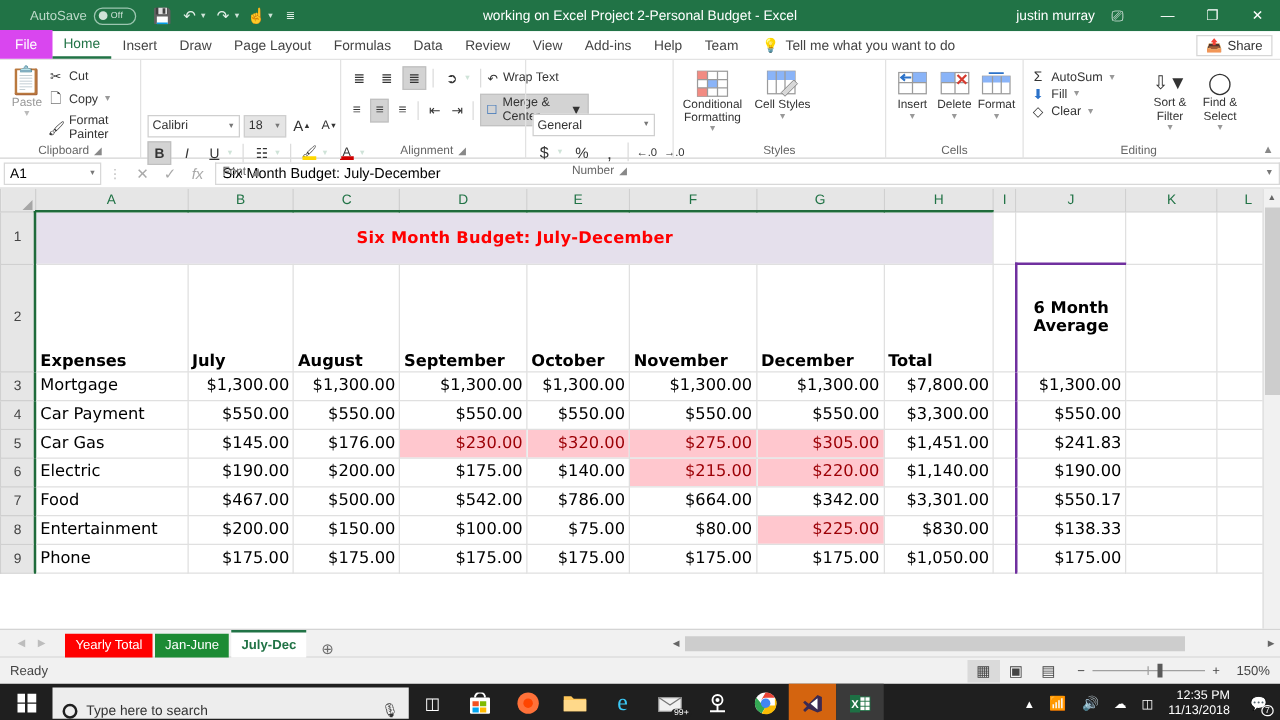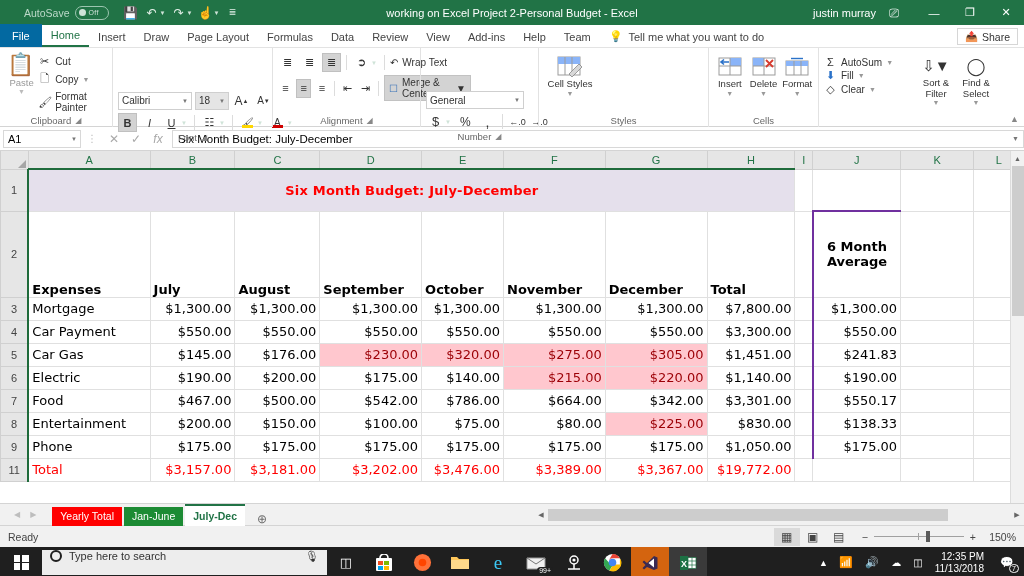--- a/index.html
+++ b/index.html
@@ -42,21 +42,21 @@
     margin-right: 14px; font-size: 12px;
   }
   .wbtn { width: 36px; height: 25px; display: flex; align-items: center; justify-content: center; font-size: 11px; }
 
   
   .tabstrip {
     height: 23px; background: #fff; display: flex; align-items: flex-end;
     font-size: 11px; color: #444; position: relative; border-bottom: 1px solid #e3e3e3;
   }
   .rtab { padding: 2px 9px 4px 9px; cursor: default; white-space: nowrap; }
-  .rtab.file { background: #0369a1; color: #fff; height: 23px; display:flex;align-items:center; padding: 0 12px;}
+  .rtab.file { background: #d946ef; color: #fff; height: 23px; display:flex;align-items:center; padding: 0 12px;}
   .rtab.active { color: #217346; border-bottom: 2px solid #217346; font-weight: normal; }
   .tellme { display: flex; align-items: center; gap: 5px; padding: 2px 8px 4px 10px; color: #444; }
   .tellme .mag { font-size: 11px; }
   .share-btn {
     position: absolute; right: 6px; bottom: 2px;
     border: 1px solid #d6d6d6; background: #fff; font-size: 10.5px; color: #333;
     padding: 1px 7px; display: flex; align-items: center; gap: 4px;
   }
 
   
@@ -212,21 +212,21 @@
   .zmknob { position: absolute; left: 52px; top: -5px; width: 4px; height: 11px; background: #5a5a5a; }
   .zmtick { position:absolute; left: 44px; top:-3px; width:1px;height:7px;background:#a0a0a0;}
   .zmpct { width: 34px; text-align: right; }
 
   
   .taskbar { height: 31px; background: #1f1f1f; display: flex; align-items: center; position: relative; }
   .startbtn { width: 42px; height: 31px; display: flex; align-items: center; justify-content: center; }
   .winlogo { width: 15px; height: 15px; display: grid; grid-template-columns: 1fr 1fr; grid-template-rows: 1fr 1fr; gap: 1.5px; }
   .winlogo i { background: #fff; display: block; }
   .searchbox {
-    width: 285px; height: 25px; background: #ededed; display: flex; align-items: flex-start;
+    width: 285px; height: 25px; background: #ededed; display: flex; align-items: flex-end;
     font-size: 11px; color: #333; padding: 0 8px; gap: 7px;
   }
   .srch-o { width: 12px; height: 12px; border: 2px solid #1f1f1f; border-radius: 50%; }
   .tb-item { width: 38px; height: 31px; display: flex; align-items: center; justify-content: center; position: relative; }
   .tb-item.active-orange { background: #d4640f; }
   .tb-item.active-soft { background: #3a3a3a; }
   .tray { margin-left: auto; display: flex; align-items: center; gap: 12px; color: #fff; font-size: 11px; margin-right: 6px; }
   .clock { text-align: right; line-height: 12px; font-size: 10px; }
   .notif { width: 22px; height: 31px; display: flex; align-items: center; justify-content: center; }
 </style>
@@ -432,20 +432,36 @@
         <span>Number</span>
         <span class="dlg">◢</span>
       </div>
     </div>
 
     <div class="grp" style="width:170px">
       <div class="gbody" style="gap:4px;padding-top:5px">
         <div class="tallbtn">
           <span class="glyph">
             <svg width="26" height="22" viewBox="0 0 26 22">
+                <rect x="1" y="1" width="24" height="20" fill="#fff" stroke="#9b9b9b"></rect>
+                <rect x="1" y="1" width="8" height="6.6" fill="#f28b82"></rect>
+                <rect x="9" y="7.6" width="8" height="6.6" fill="#8ab4f8"></rect>
+                <rect x="1" y="14.2" width="8" height="6.8" fill="#f28b82"></rect>
+                <line x1="9" y1="1" x2="9" y2="21" stroke="#9b9b9b"></line>
+                <line x1="17" y1="1" x2="17" y2="21" stroke="#9b9b9b"></line>
+                <line x1="1" y1="7.6" x2="25" y2="7.6" stroke="#9b9b9b"></line>
+                <line x1="1" y1="14.2" x2="25" y2="14.2" stroke="#9b9b9b"></line>
+              </svg>
+          </span>
+          <span class="lbl">Conditional Formatting</span>
+          <span class="car">▼</span>
+        </div>
+        <div class="tallbtn">
+          <span class="glyph">
+            <svg width="26" height="22" viewBox="0 0 26 22">
                 <rect x="1" y="1" width="22" height="18" fill="#fff" stroke="#9b9b9b"></rect>
                 <rect x="1" y="1" width="22" height="7" fill="#8ab4f8"></rect>
                 <line x1="8" y1="1" x2="8" y2="19" stroke="#9b9b9b"></line>
                 <line x1="15" y1="1" x2="15" y2="19" stroke="#9b9b9b"></line>
                 <path d="M12 18 L22 8 L25 11 L15 21 Z" fill="#d8d8d8" stroke="#7a7a7a" stroke-width=".7"></path>
               </svg>
           </span>
           <span class="lbl">Cell Styles</span>
           <span class="car">▼</span>
         </div>
@@ -524,20 +540,23 @@
         <div class="tallbtn" style="width:40px">
           <span class="glyph" style="font-size:15px">⇩▼</span>
           <span class="lbl">Sort &amp; Filter</span>
           <span class="car">▼</span>
         </div>
         <div class="tallbtn" style="width:40px">
           <span class="glyph" style="font-size:17px">◯</span>
           <span class="lbl">Find &amp; Select</span>
           <span class="car">▼</span>
         </div>
+      </div>
+      <div class="gname">
+        <span>Editing</span>
       </div>
     </div>
     <span class="collapse">▲</span>
   </div>
 
   <div class="formulabar">
     <div class="namebox">
       <span>A1</span>
       <span class="ddcar">▼</span>
     </div>
@@ -711,35 +730,20 @@
         <td class="cell num">$175.00</td>
         <td class="cell num">$175.00</td>
         <td class="cell num">$175.00</td>
         <td class="cell num bord-r">$1,050.00</td>
         <td class="cell"></td>
         <td class="cell num pl pr">$175.00</td>
         <td class="cell"></td>
         <td class="cell"></td>
       </tr>
 
-      <tr style="height:23px">
-        <th class="rowhead">11</th>
-        <td class="cell bord-l totalrow">Total</td>
-        <td class="cell num totalrow">$3,157.00</td>
-        <td class="cell num totalrow">$3,181.00</td>
-        <td class="cell num totalrow">$3,202.00</td>
-        <td class="cell num totalrow">$3,476.00</td>
-        <td class="cell num totalrow">$3,389.00</td>
-        <td class="cell num totalrow">$3,367.00</td>
-        <td class="cell num totalrow bord-r">$19,772.00</td>
-        <td class="cell"></td>
-        <td class="cell"></td>
-        <td class="cell"></td>
-        <td class="cell"></td>
-      </tr>
     </tbody>
       </table>
 
     <div class="vscroll">
       <div class="vsc-arrow">▲</div>
       <div class="vsc-thumb"></div>
     </div>
   </div>
 
   <div class="tabbar">

